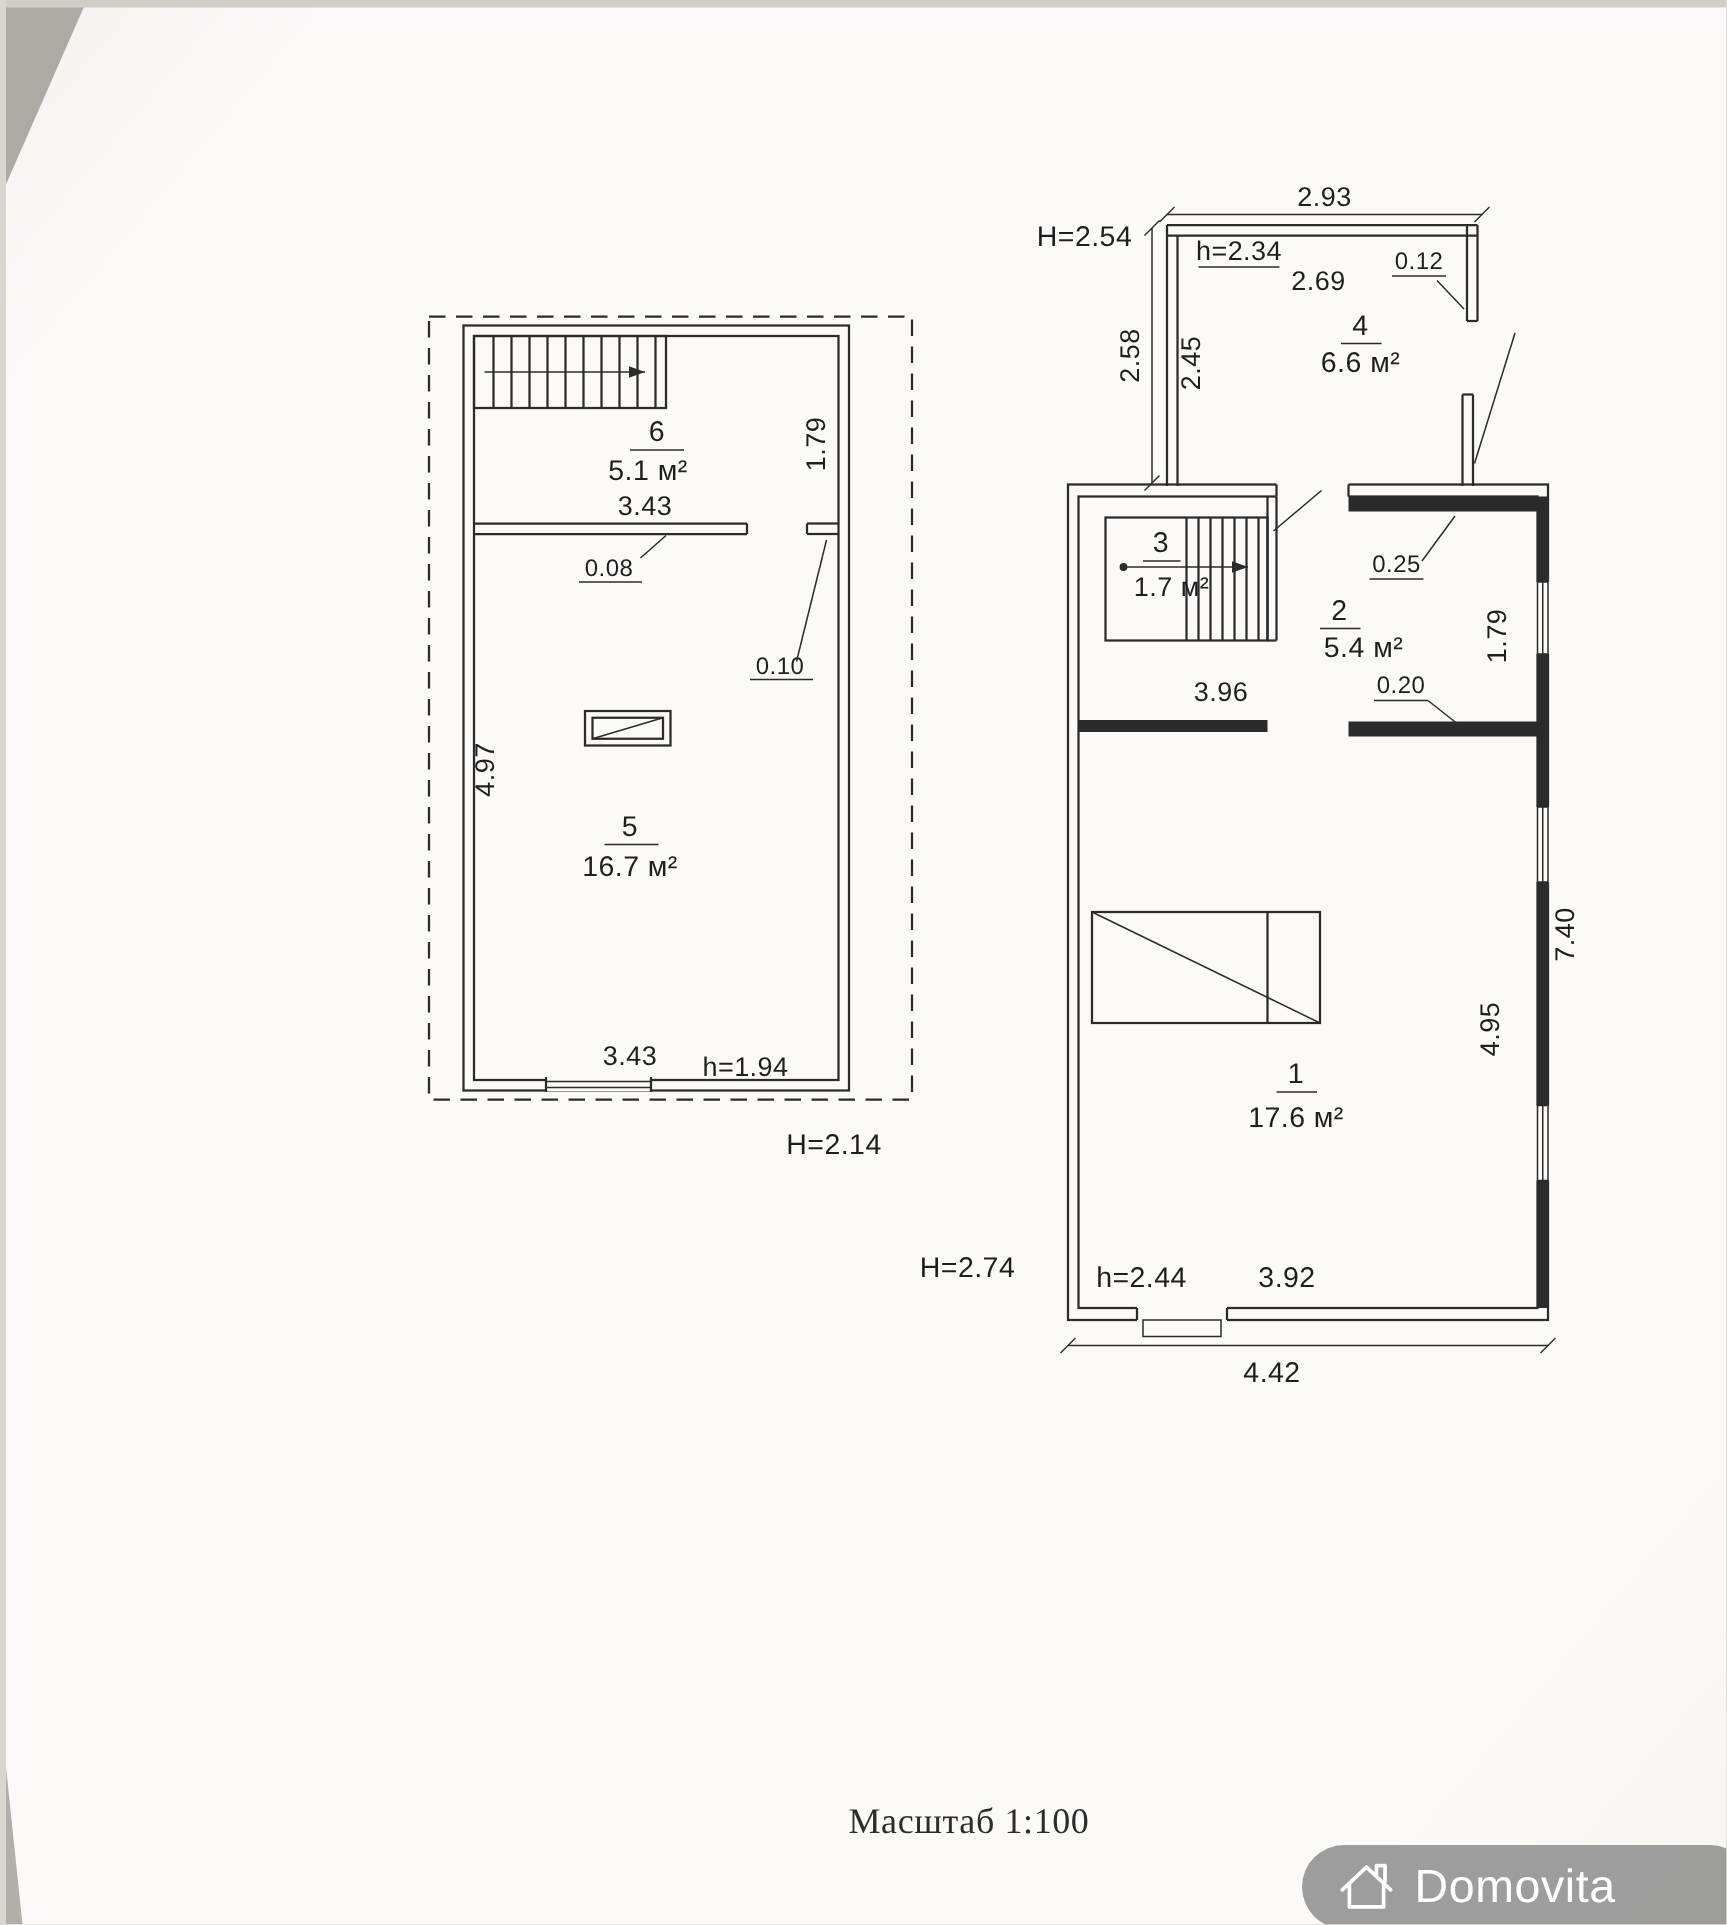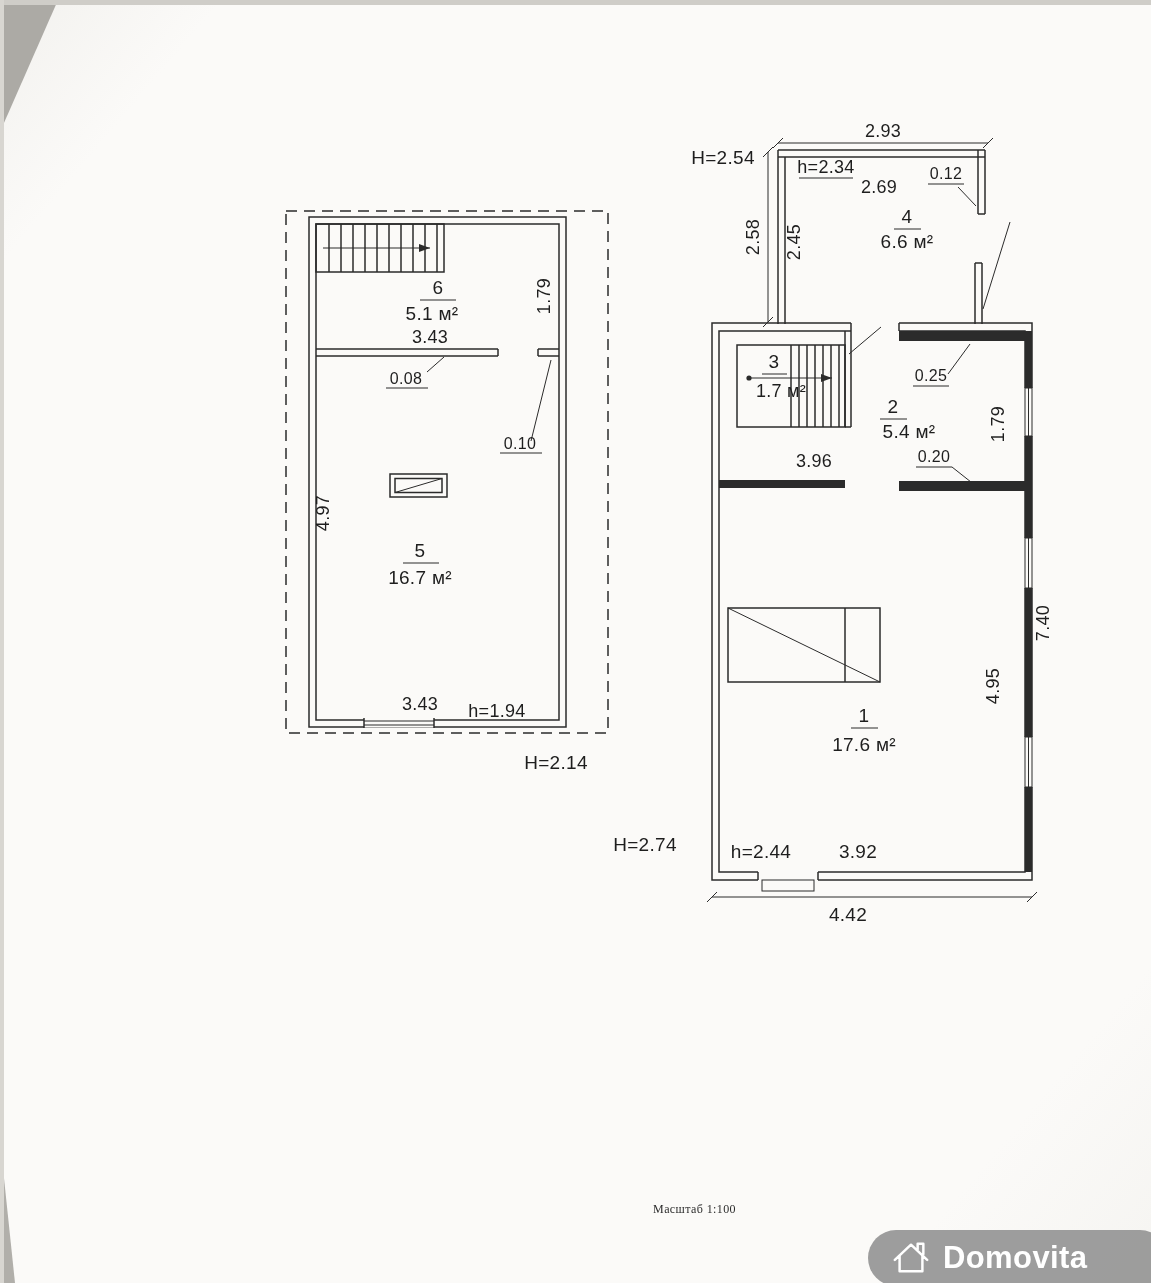--- a/index.html
+++ b/index.html
@@ -19,41 +19,41 @@
   .ln .dash { stroke-dasharray:11 7; }
 
   
   svg text { fill:#1e1e1e; font-family:"Liberation Sans", sans-serif; }
   .t17 { font-size:16px; text-anchor:middle; letter-spacing:.3px; }
   .t18 { font-size:18px; text-anchor:middle; letter-spacing:.3px; }
   .t19 { font-size:19px; text-anchor:middle; letter-spacing:.3px; }
 
   
   .scale-label {
-    position:absolute; left:556px; top:1202px; width:180px; text-align:right;
-    font-family:"Liberation Serif", serif; font-size:12px; color:#2c2c2c; letter-spacing:.4px;
+    position:absolute; left:556px; top:1202px; width:180px; text-align:center;
+    font-family:"Liberation Serif", serif; font-size:24px; color:#2c2c2c; letter-spacing:.4px;
   }
   .area-line {
     position:absolute; left:397px; top:1248px; white-space:nowrap;
     font-family:"Liberation Serif", serif; font-size:21px; color:#2c2c2c;
   }
   .area-value {
     display:inline-block; min-width:76px; text-align:center;
     border-bottom:1.6px solid #3a3a3a; margin-left:16px;
   }
   .area-unit { margin-left:12px; font-size:19px; }
 
   
   .watermark {
     position:absolute; left:868px; top:1230px; width:300px; height:56px;
     background:rgba(150,150,150,.93); border-radius:28px;
     display:flex; align-items:center; padding-left:22px; gap:11px;
   }
   .wm-text {
-    color:#ffffff; font-size:31px; font-weight:700; letter-spacing:.4px;
+    color:#ffffff; font-size:31px; font-weight:400; letter-spacing:.4px;
     font-family:"Liberation Sans", sans-serif;
   }
 </style>
 </head>
 <body>
 
 <div class="stage">
 
   <svg class="plan" width="1151" height="1283" viewBox="0 0 1151 1283">
     <defs>

